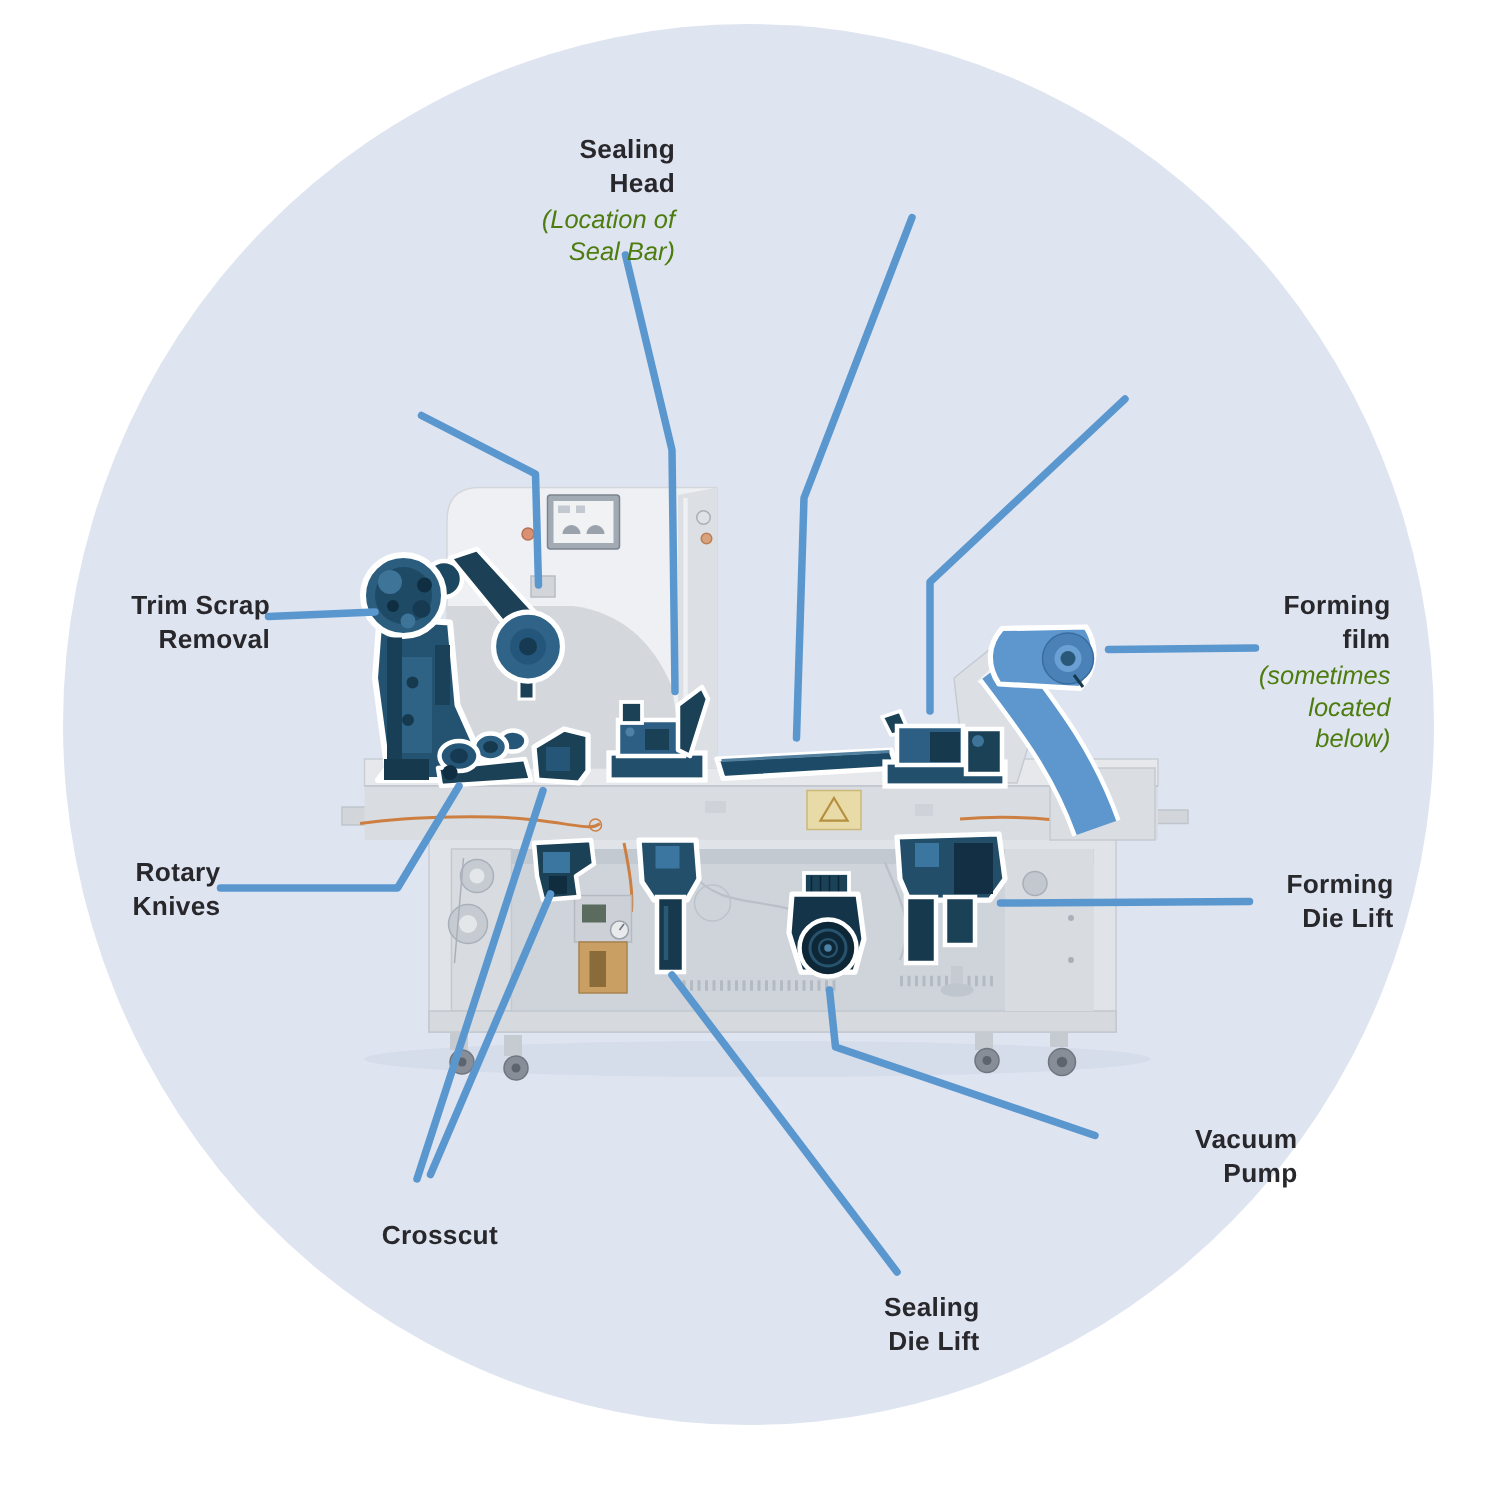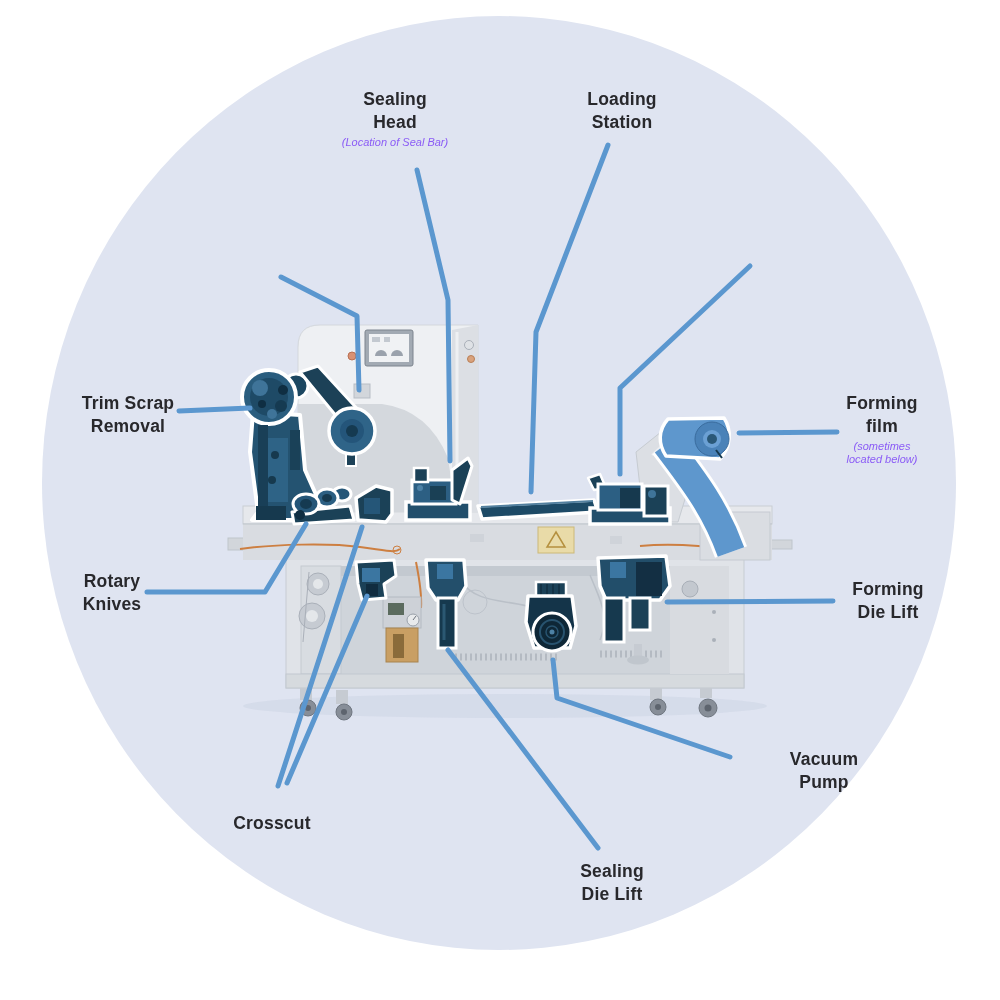--- a/index.html
+++ b/index.html
@@ -8,25 +8,25 @@
     background:var(--background,#ffffff);
     font-family:"Liberation Sans", sans-serif;
   }
   .bg-circle{
     position:absolute;left:42px;top:16px;width:914px;height:934px;
     border-radius:50%;background:var(--circle,#dfe4f1);
   }
   svg.art{position:absolute;left:0;top:0;}
   .lead{fill:none;stroke:var(--leader_line,#5b97cf);stroke-width:5;stroke-linecap:round;stroke-linejoin:round;}
   .label{
-    position:absolute;transform:translateX(-50%);text-align:center;
+    position:absolute;transform:translateX(-50%);text-align:right;
     color:var(--label_text,#28282c);
   }
   .label .t{font-weight:bold;font-size:17.5px;line-height:1.3;letter-spacing:.2px;}
-  .label .s{font-style:italic;font-weight:400;font-size:11px;line-height:1.25;margin-top:2px;color:#8b5cf6;}
+  .label .s{font-style:italic;font-weight:400;font-size:17px;line-height:1.25;margin-top:2px;color:#4d7c0f;}
 </style>
 </head>
 <body>
 
 <div class="canvas">
 
   <div class="bg-circle"></div>
 
   <svg class="art" width="1000" height="1000" viewBox="0 0 1000 1000">
 
@@ -231,23 +231,20 @@
       <polyline class="lead" points="553,660 557,698 730,757"></polyline>
       <polyline class="lead" points="667,602 833,601"></polyline>
     </g>
   </svg>
 
   <div class="label" style="left:395px;top:88px;width:110px">
     <div class="t">Sealing Head</div>
     <div class="s">(Location of Seal Bar)</div>
   </div>
 
-  <div class="label" style="left:622px;top:88px;width:110px">
-    <div class="t">Loading Station</div>
-  </div>
 
 
 
   <div class="label" style="left:882px;top:392px;width:90px">
     <div class="t">Forming film</div>
     <div class="s">(sometimes located below)</div>
   </div>
 
   <div class="label" style="left:128px;top:392px;width:104px">
     <div class="t">Trim Scrap Removal</div>

